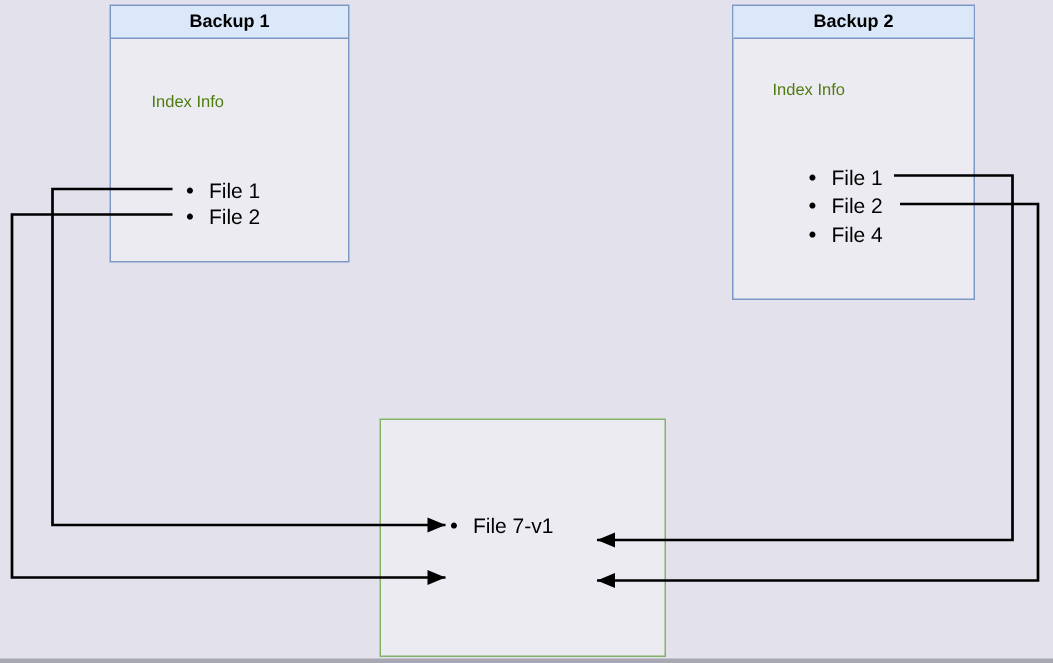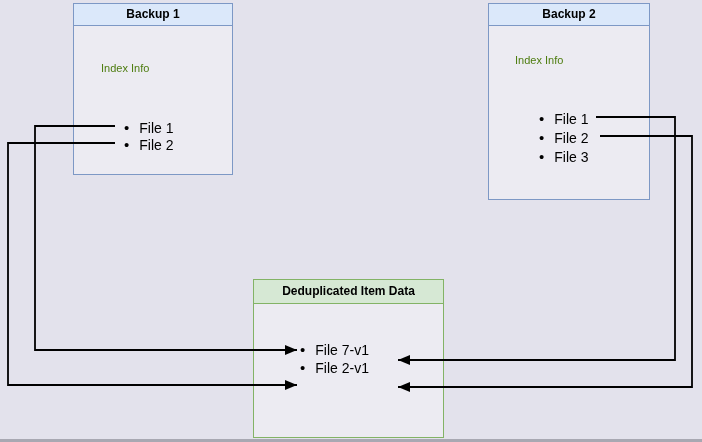--- a/index.html
+++ b/index.html
@@ -90,29 +90,27 @@
       <li>File 2</li>
     </ul>
   </div>
 
   <div id="b2" class="node blue">
     <div class="node-header">Backup 2</div>
     <div class="index-label">Index Info</div>
     <ul class="file-list">
       <li>File 1</li>
       <li>File 2</li>
-      <li>File 3</li>
+      <li>File 4</li>
     </ul>
   </div>
 
   <div id="dd" class="node green">
-    <div class="node-header">Deduplicated Item Data</div>
     <ul class="file-list">
       <li>File 7-v1</li>
-      <li>File 2-v1</li>
     </ul>
   </div>
 
   <svg id="connectors" class="connector-layer" viewBox="0 0 702 442" xmlns="http://www.w3.org/2000/svg">
     <defs>
       <marker id="arrow" markerUnits="userSpaceOnUse" markerWidth="14" markerHeight="12" refX="13" refY="6" orient="auto">
         <path d="M1,1 L13,6 L1,11 Z" fill="#000"></path>
       </marker>
     </defs>
   <polyline points="115,126 35,126 35,350 297,350" class="edge" marker-end="url(#arrow)"></polyline>

